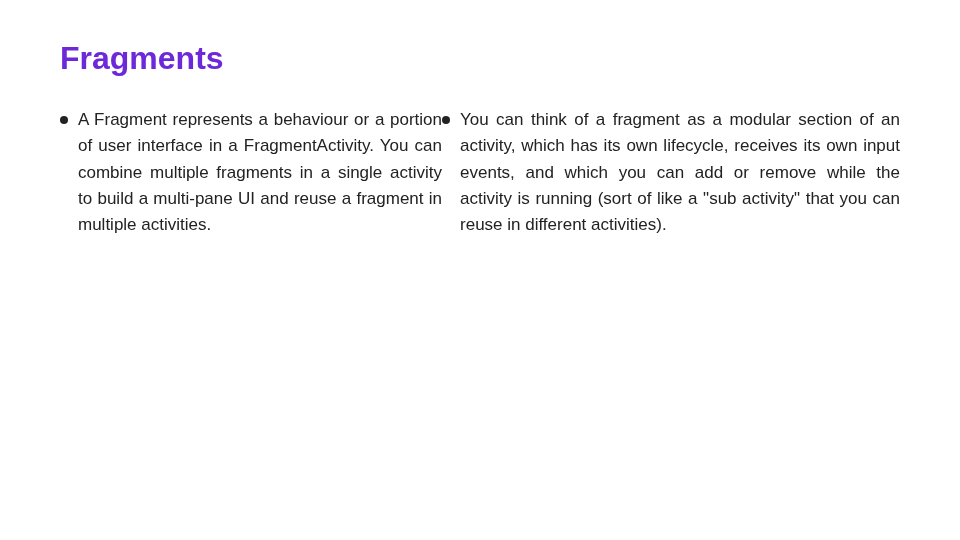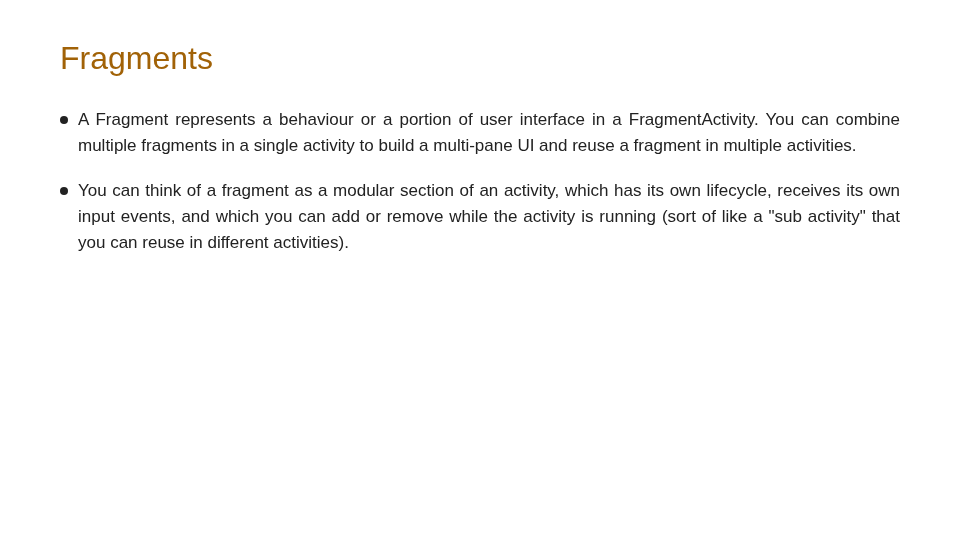--- a/index.html
+++ b/index.html
@@ -14,30 +14,29 @@
       background: #ffffff;
       font-family: 'Segoe UI', Arial, sans-serif;
       display: flex;
       flex-direction: column;
       padding: 40px 60px 40px 60px;
       overflow: hidden;
     }
 
     .title {
       font-size: 32px;
-      font-weight: 400;
-      color: #a16207;
+      font-weight: 700;
+      color: #6d28d9;
       margin-bottom: 30px;
       font-family: 'Segoe UI', Arial, sans-serif;
     }
 
     .content {
       display: flex;
-      flex-direction: column;
-      gap: 18px;
+      flex-direction: row;
     }
 
     .bullet-item {
       display: flex;
       align-items: flex-start;
       gap: 10px;
     }
 
     .bullet-dot {
       flex-shrink: 0;

